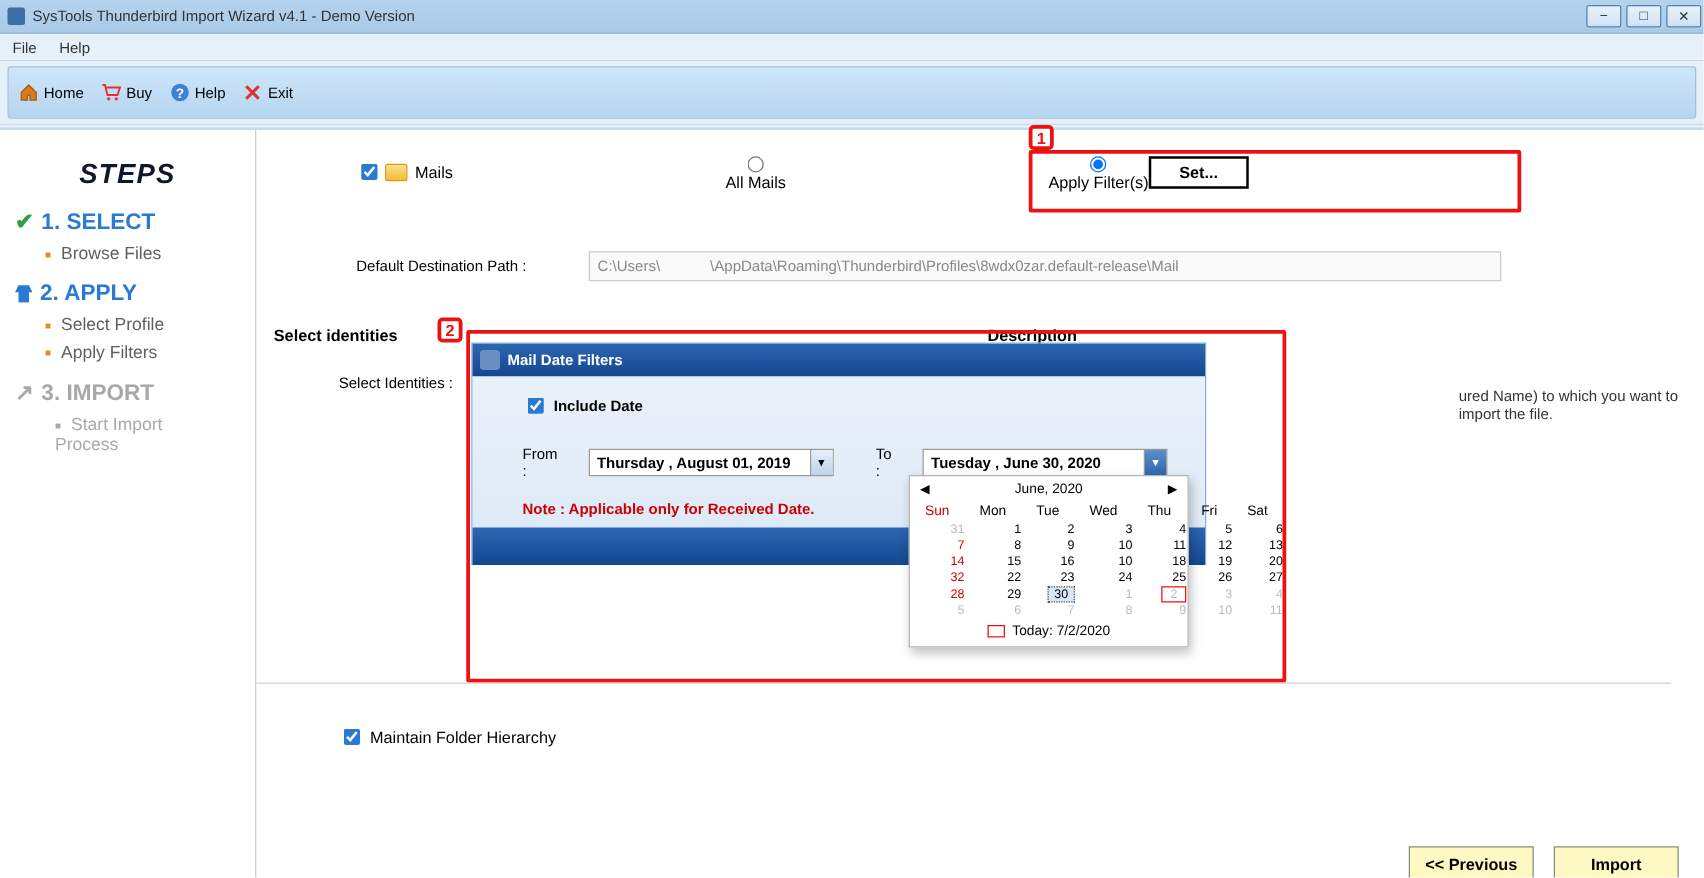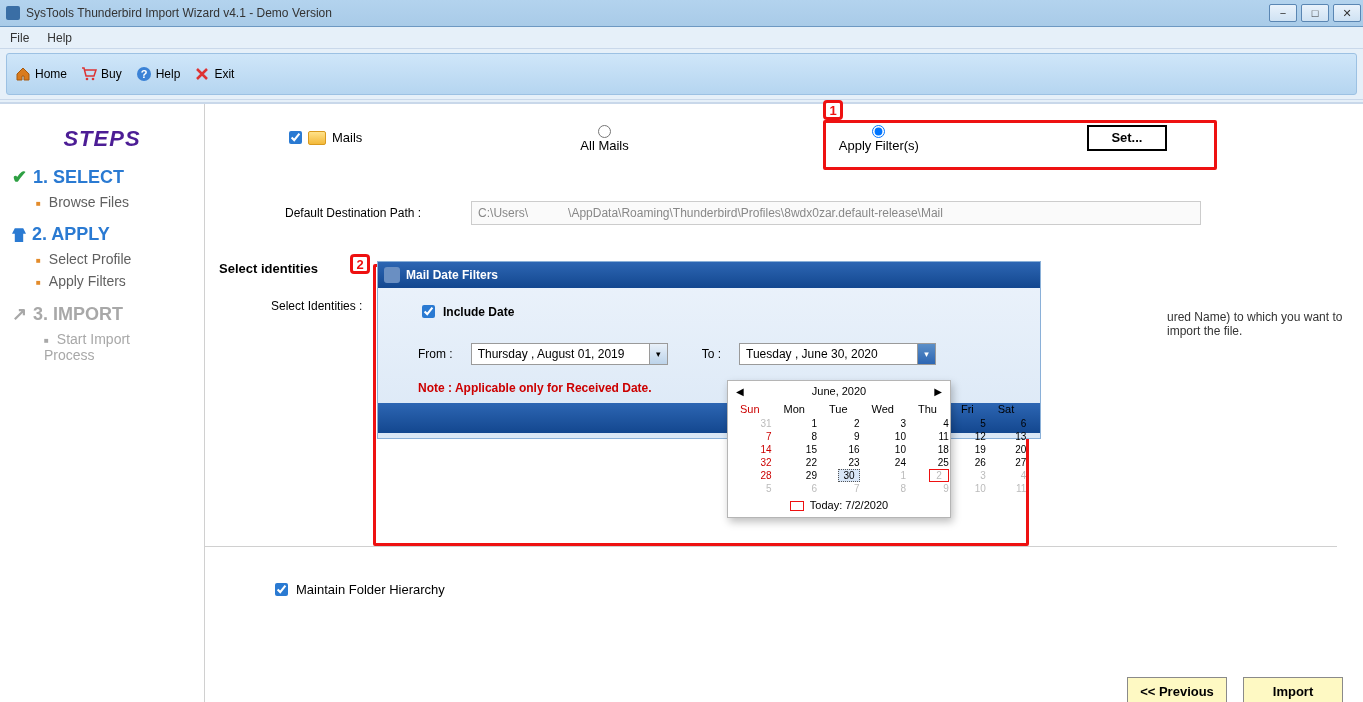--- a/index.html
+++ b/index.html
@@ -10,21 +10,21 @@
   .winbtn { width:28px; height:18px; margin:0 2px; border:1px solid #5a86b3; border-radius:2px; display:flex; align-items:center; justify-content:center; background:linear-gradient(#e9f2fb,#cfe2f3); font-size:11px; cursor:pointer;}
   .menubar { height:22px; background:#e6f0f9; border-bottom:1px solid #c9d8ea; display:flex; align-items:center; padding-left:10px; font-size:12px; color:#333; }
   .menubar span { margin-right:18px; cursor:pointer;}
   .toolbar-wrap { padding:4px 6px 4px 6px; background:#e6f0f9; border-bottom:1px solid #c9d8ea;}
   .toolbar { height:42px; background:linear-gradient(#cfe6f9,#b5d5f0); border:1px solid #9cc1e3; border-radius:3px; display:flex; align-items:center; padding:0 8px; font-size:12px; }
   .toolbar .titem { display:flex; align-items:center; margin-right:14px; cursor:pointer; }
   .toolbar .ico { width:16px; height:16px; margin-right:4px; }
   .toolbar-sep { height:4px; border-bottom:2px solid #c9d8ea; background:#e6f0f9; }
   .main { display:flex; height:calc(702px - 27px - 22px - 40px); }
   .sidebar { width:205px; border-right:1px solid #d0d0d0; padding:22px 12px 0 12px; font-size:14px;}
-  .steps-h { color:#4c1d95; font-weight:bold; font-style:italic; font-size:22px; letter-spacing:1px; text-align:center;}
+  .steps-h { color:#0f172a; font-weight:bold; font-style:italic; font-size:22px; letter-spacing:1px; text-align:center;}
   .step { color:#2a7ad2; font-size:18px; margin:14px 0 4px 0; font-weight:600;}
   .step.done::before { content:"✔"; color:#2ea043; margin-right:6px; font-weight:bold;}
   .step.current::before { content:""; display:inline-block; width:14px; height:14px; margin-right:6px; vertical-align:middle; background:#2a7ad2; clip-path: polygon(20% 0, 80% 0, 100% 40%, 80% 40%, 80% 100%, 20% 100%, 20% 40%, 0 40%);}
   .step.upcoming { color:#a8a8a8;}
   .step.upcoming::before { content:"↗"; color:#a8a8a8; margin-right:6px; font-weight:bold;}
   .substep { margin:6px 0 6px 24px; color:#606060;}
   .substep::before { content:"■"; color:#e38b2a; font-size:8px; margin-right:8px; vertical-align:middle;}
   .substep.dim { color:#a8a8a8;}
   .substep.dim::before { color:#a8a8a8;}
   .content { flex:1; padding:18px 24px 0 14px; position:relative; font-size:13px;}
@@ -37,29 +37,29 @@
   .highlight-box { position:absolute; border:3px solid #e11; border-radius:2px;}
   .num-badge { position:absolute; width:20px; height:20px; border:3px solid #e11; border-radius:4px; color:#e11; font-weight:bold; display:flex; align-items:center; justify-content:center; background:#fff; font-size:13px;}
   .setbtn { width:80px; height:26px; border:2px solid #000; background:#fff; font-weight:bold; cursor:pointer; font-size:13px;}
   .destrow { display:flex; align-items:center; margin:48px 0 0 66px;}
   .destrow label { font-size:12px; margin-right:50px;}
   .destinput { width:730px; height:24px; border:1px solid #ccc; background:#fafafa; color:#888; font-size:12px; padding:0 6px;}
   .selid-label { position:absolute; left:14px; top:157px; font-weight:bold;}
   .desc-label { position:absolute; left:585px; top:157px; font-weight:bold;}
   .desc-tail { position:absolute; left:962px; top:206px; font-size:12px; color:#333;}
   .selid2 { position:absolute; left:66px; top:195px; font-size:12px;}
-  .dialog { position:absolute; left:172px; top:157px; width:664px; height:178px; background:linear-gradient(#ecf3fb,#dbe8f6); border:1px solid #8ab0d8;}
+  .dialog { position:absolute; left:172px; top:170px; width:588px; height:178px; background:linear-gradient(#ecf3fb,#dbe8f6); border:1px solid #8ab0d8;}
   .dlg-title { height:26px; background:linear-gradient(#2d66b3,#13478f); color:#fff; font-weight:bold; font-size:12px; display:flex; align-items:center; padding-left:28px; position:relative;}
   .dlg-title::before { content:""; position:absolute; left:6px; top:5px; width:16px; height:16px; background:#6a8fc2; border-radius:3px;}
   .dlg-body { padding:14px 30px 8px 40px; font-size:12px;}
   .dlg-chk { display:flex; align-items:center; font-weight:bold; margin-bottom:22px;}
   .dlg-chk input{ margin-right:8px; accent-color:#2a7ad2;}
   .dlg-dates { display:flex; align-items:center; gap:18px;}
   .dlg-dates .lab { font-size:12px;}
-  .datebox { height:22px; border:1px solid #9a9a9a; background:#fff; display:flex; align-items:center; padding:0 6px; font-size:12px; position:relative;}
+  .datebox { height:22px; border:1px solid #9a9a9a; background:#fff; display:flex; align-items:center; padding:0 6px; font-size:12px; position:relative;font-weight:bold;}
   .datebox.from { width:197px;}
   .datebox.to { width:197px;}
   .dd-btn { position:absolute; right:0; top:0; width:18px; height:100%; background:linear-gradient(#e8f0f9,#bcd3ea); border-left:1px solid #9a9a9a; display:flex; align-items:center; justify-content:center; cursor:pointer;}
   .dd-btn.active { background:linear-gradient(#5b8fc8,#2d66b3); color:#fff;}
   .dd-btn::after { content:"▾"; font-size:9px;}
   .dlg-note { color:#c00; font-weight:bold; margin-top:16px; font-size:12px;}
   .dlg-foot { height:30px; background:linear-gradient(#2d66b3,#13478f);}
   .calendar { position:absolute; left:522px; top:276px; width:224px; background:#fff; border:1px solid #b5b5b5; box-shadow:2px 4px 8px rgba(0,0,0,.25); font-size:11px; z-index:20;}
   .cal-head { height:20px; display:flex; align-items:center; justify-content:space-between; padding:0 8px;}
   .cal-head .nav { cursor:pointer; font-size:10px;}
@@ -152,21 +152,21 @@
         <span>Mails</span>
       </div>
       <div class="radio-wrap" style="margin-left:218px;">
         <input type="radio" name="fmode" style="">
         <span>All Mails</span>
       </div>
       <div class="radio-wrap" style="margin-left:210px;">
         <input type="radio" name="fmode" checked="" style="">
         <span>Apply Filter(s)</span>
       </div>
-      <button class="setbtn" style="margin-left:168px;">Set...</button>
+      <button class="setbtn" style="">Set...</button>
     </div>
 
     <div class="highlight-box" style="left:618px; top:16px; width:394px; height:50px;"></div>
     <div class="num-badge" style="left:618px; top:-4px;">1</div>
 
     <div class="destrow">
       <label>Default Destination Path :</label>
       <input class="destinput" readonly="" value="C:\Users\            \AppData\Roaming\Thunderbird\Profiles\8wdx0zar.default-release\Mail" style="">
     </div>
 

